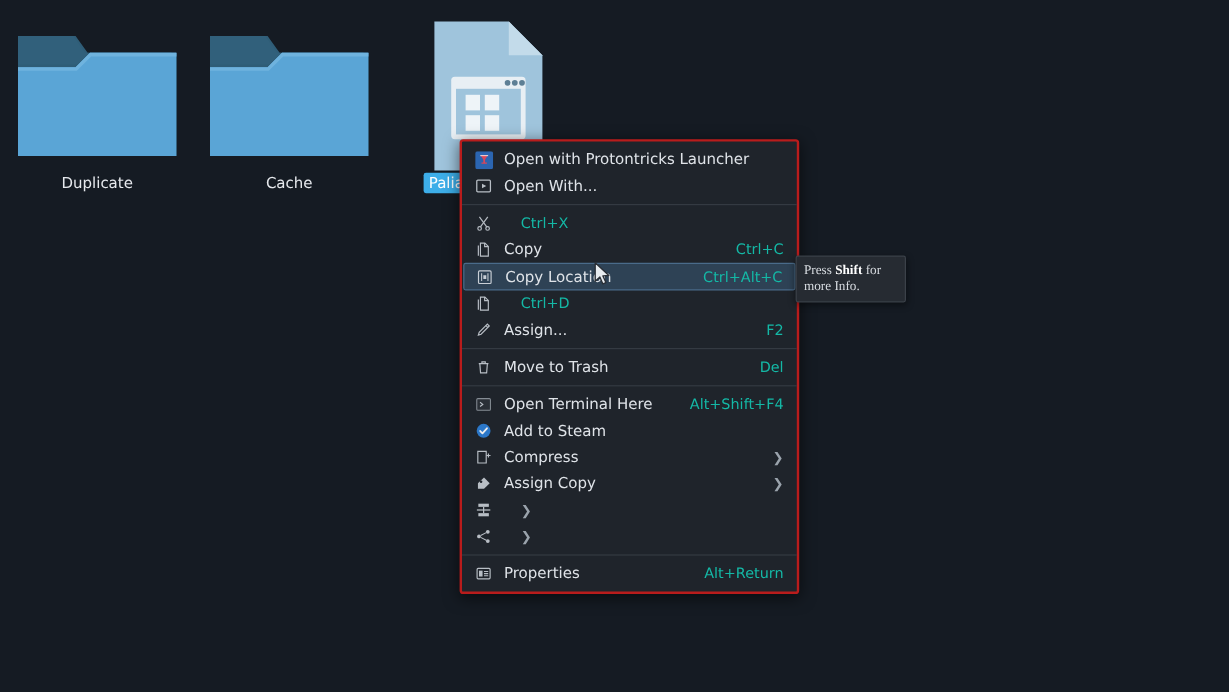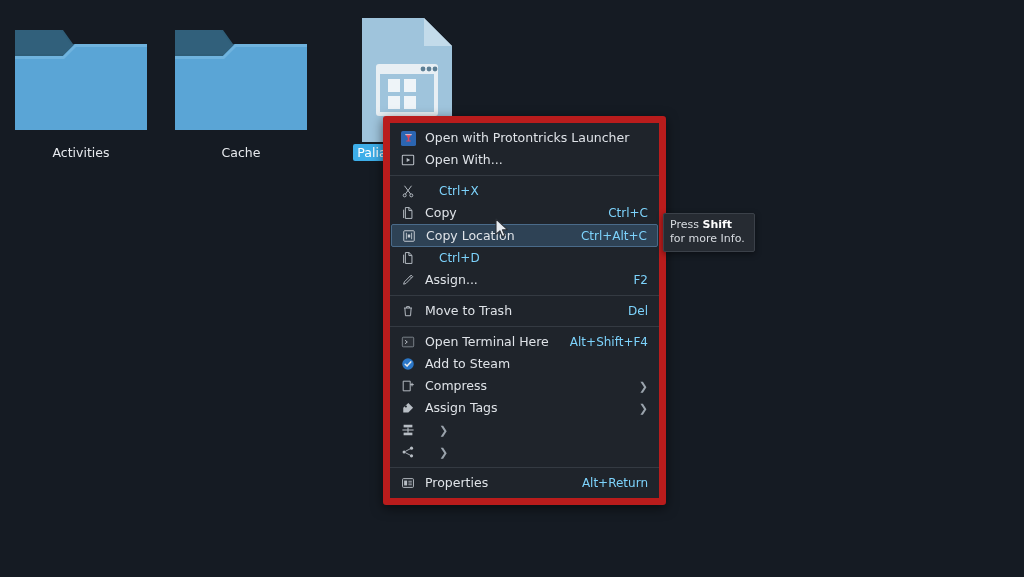--- a/index.html
+++ b/index.html
@@ -55,21 +55,21 @@
   .folder-svg { display:block; }
   .file-svg { display:block; }
 
   
   #context-menu {
     position: absolute;
     left: 383px;
     top: 116px;
     width: 283px;
     background: #1f242b;
-    border: 7px solid #b91c1c;
+    border: 2px solid #b91c1c;
     border-radius: 3px;
     padding: 4px 0 4px 0;
     box-shadow: 0 3px 12px rgba(0,0,0,0.55);
     font-size: 12.5px;
     color: #dfe3e8;
     box-sizing: border-box;
   }
   .menu-item {
     display: flex;
     align-items: center;
@@ -99,21 +99,21 @@
   .mi-label {
     flex: 1 1 auto;
     color: #dfe3e8;
     font-size: 12.5px;
     line-height: 16px;
     overflow: hidden;
     text-overflow: ellipsis;
   }
   .mi-shortcut {
     flex: 0 0 auto;
-    color: #7dd3fc;
+    color: #14b8a6;
     font-size: 12px;
     margin-left: 14px;
     padding-right: 2px;
   }
   .mi-arrow {
     flex: 0 0 auto;
     margin-left: 14px;
     color: #9aa3ac;
     font-size: 11px;
     line-height: 11px;
@@ -133,20 +133,21 @@
     width: 92px;
     box-sizing: border-box;
     background: #262b32;
     border: 1px solid #3b4149;
     border-radius: 2px;
     padding: 4px 6px 5px 6px;
     color: #d8dce1;
     font-size: 11px;
     line-height: 14px;
     box-shadow: 0 2px 6px rgba(0,0,0,0.45);
+    font-family: Liberation Serif, serif;
   }
   #tooltip b { font-weight: bold; color: #ffffff; }
 
   
   #cursor {
     position: absolute;
     left: 495px;
     top: 218px;
     width: 14px;
     height: 21px;
@@ -160,21 +161,21 @@
 
   <div class="desktop-icon" style="left:1px; top:14px;">
     <div class="icon-art">
       <svg class="folder-svg" width="136" height="122" viewBox="0 0 136 122">
         <path d="M2 12 L2 112 L134 112 L134 26 L60 26 L50 12 Z" fill="#2f5d77"></path>
         <path d="M2 12 L48 12 L58 26 L130 26 L130 36 L2 36 Z" fill="#31607b"></path>
         <path d="M2 38 L50 38 L62 26 L134 26 L134 112 L2 112 Z" fill="#5aa5d6"></path>
         <path d="M2 38 L50 38 L62 26 L134 26 L134 29 L63 29 L51 41 L2 41 Z" fill="#6fb3de"></path>
       </svg>
     </div>
-    <div><span class="icon-label">Activities</span></div>
+    <div><span class="icon-label">Duplicate</span></div>
   </div>
 
   <div class="desktop-icon" style="left:161px; top:14px;">
     <div class="icon-art">
       <svg class="folder-svg" width="136" height="122" viewBox="0 0 136 122">
         <path d="M2 12 L2 112 L134 112 L134 26 L60 26 L50 12 Z" fill="#2f5d77"></path>
         <path d="M2 12 L48 12 L58 26 L130 26 L130 36 L2 36 Z" fill="#31607b"></path>
         <path d="M2 38 L50 38 L62 26 L134 26 L134 112 L2 112 Z" fill="#5aa5d6"></path>
         <path d="M2 38 L50 38 L62 26 L134 26 L134 29 L63 29 L51 41 L2 41 Z" fill="#6fb3de"></path>
       </svg>
@@ -337,21 +338,21 @@
     <span class="mi-arrow">❯</span>
   </div>
 
   <div class="menu-item">
     <span class="mi-icon">
       <svg width="14" height="14" viewBox="0 0 16 16">
         <path d="M8.4 2.2 L13.8 7.6 L8.4 13 L2.6 13 L2.6 7.6 Z" fill="#c6ccd3"></path>
         <circle cx="5.6" cy="6.2" r="1.2" fill="#1f242b"></circle>
       </svg>
     </span>
-    <span class="mi-label">Assign Tags</span>
+    <span class="mi-label">Assign Copy</span>
     <span class="mi-arrow">❯</span>
   </div>
 
   <div class="menu-item">
     <span class="mi-icon">
       <svg width="14" height="14" viewBox="0 0 16 16">
         <rect x="3" y="2" width="10" height="3" fill="#c6ccd3"></rect>
         <rect x="3" y="11" width="10" height="3" fill="#c6ccd3"></rect>
         <path d="M8 5 v6" stroke="#c6ccd3" stroke-width="1.2"></path>
         <path d="M1.6 8 h12.8" stroke="#c6ccd3" stroke-width="1.2"></path>

